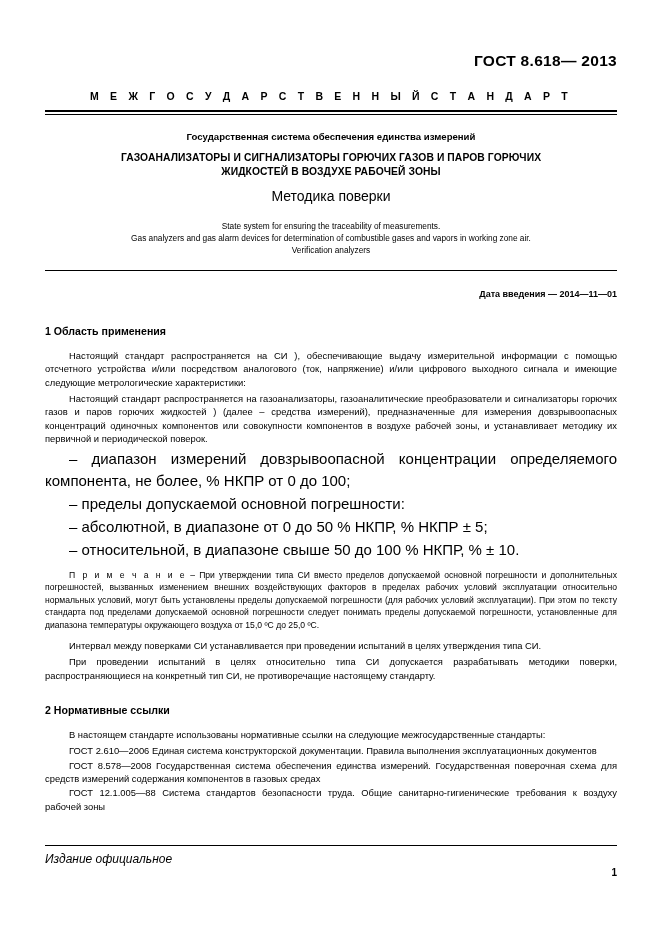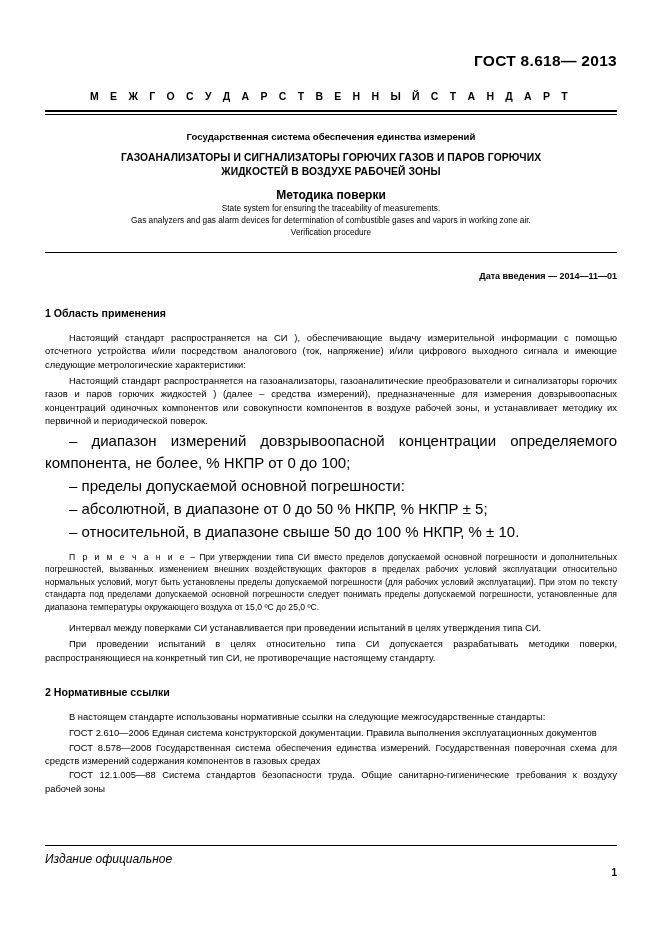--- a/index.html
+++ b/index.html
@@ -65,23 +65,23 @@
     margin-bottom: 9px;
   }
   .title-main {
     font-size: 10.3px;
     font-weight: bold;
     line-height: 1.35;
     margin-bottom: 9px;
     letter-spacing: 0.1px;
   }
   .title-method {
-    font-size: 12px;
-    font-weight: bold;
-    margin-bottom: 0;
+    font-size: 14px;
+    font-weight: normal;
+    margin-bottom: 16px;
   }
   .title-en {
     font-size: 8.3px;
     line-height: 1.45;
     font-weight: normal;
   }
   .date-row {
     margin-top: 18px;
     text-align: right;
     font-size: 9px;
@@ -170,21 +170,21 @@
     <div class="title-block">
       <div class="title-sys">Государственная система обеспечения единства измерений</div>
       <div class="title-main">
         <div>ГАЗОАНАЛИЗАТОРЫ И СИГНАЛИЗАТОРЫ ГОРЮЧИХ ГАЗОВ И ПАРОВ ГОРЮЧИХ</div>
         <div>ЖИДКОСТЕЙ В ВОЗДУХЕ РАБОЧЕЙ ЗОНЫ</div>
       </div>
       <div class="title-method">Методика поверки</div>
       <div class="title-en">
         <div>State system for ensuring the traceability of measurements.</div>
         <div>Gas analyzers and gas alarm devices for determination of combustible gases and vapors in working zone air.</div>
-        <div>Verification procedure</div>
+        <div>Verification analyzers</div>
       </div>
     </div>
 
     <hr class="rule-mid">
 
     <div class="date-row">Дата введения — 2014—11—01</div>
 
     <h2 class="section">1 Область применения</h2>
 
     <p class="body">Настоящий стандарт распространяется на СИ ), обеспечивающие выдачу измерительной информации с помощью отсчетного устройства и/или посредством аналогового (ток, напряжение) и/или цифрового выходного сигнала и имеющие следующие метрологические характеристики:</p>

